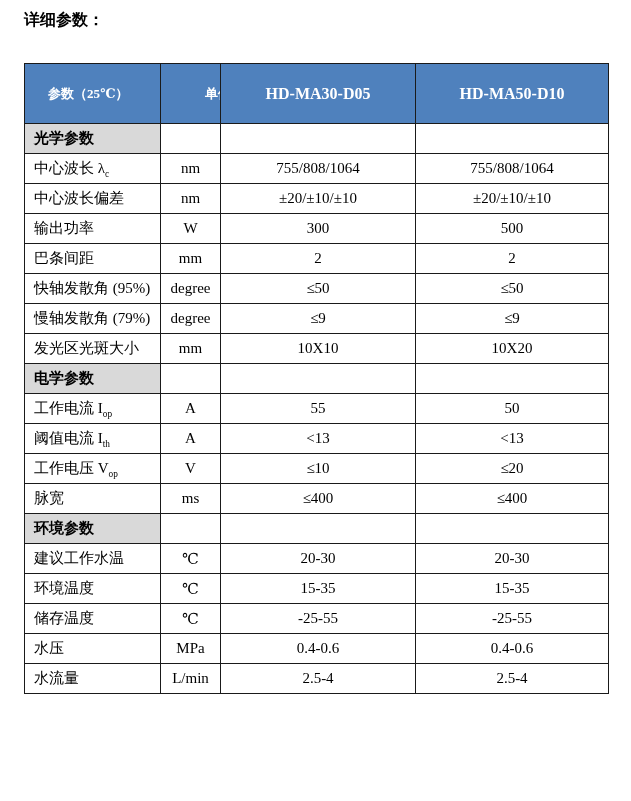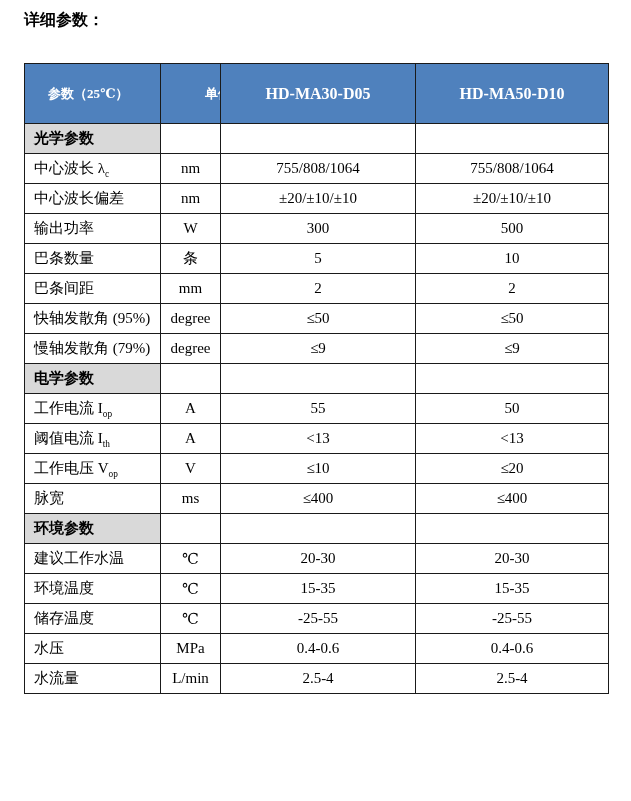--- a/index.html
+++ b/index.html
@@ -94,42 +94,42 @@
         <td class="c-val">±20/±10/±10</td>
         <td class="c-val">±20/±10/±10</td>
       </tr>
       <tr class="data-row">
         <td class="c-label">输出功率</td>
         <td class="c-unit">W</td>
         <td class="c-val">300</td>
         <td class="c-val">500</td>
       </tr>
       <tr class="data-row">
-        <td class="c-label">巴条数量</td>
-        <td class="c-unit">条</td>
-        <td class="c-val">5</td>
-        <td class="c-val">10</td>
-      </tr>
-      <tr class="data-row">
         <td class="c-label">巴条间距</td>
         <td class="c-unit">mm</td>
         <td class="c-val">2</td>
         <td class="c-val">2</td>
       </tr>
       <tr class="data-row">
         <td class="c-label">快轴发散角 (95%)</td>
         <td class="c-unit">degree</td>
         <td class="c-val">≤50</td>
         <td class="c-val">≤50</td>
       </tr>
       <tr class="data-row">
         <td class="c-label">慢轴发散角 (79%)</td>
         <td class="c-unit">degree</td>
         <td class="c-val">≤9</td>
         <td class="c-val">≤9</td>
+      </tr>
+      <tr class="data-row">
+        <td class="c-label">发光区光斑大小</td>
+        <td class="c-unit">mm</td>
+        <td class="c-val">10X10</td>
+        <td class="c-val">10X20</td>
       </tr>
       <tr class="section-row">
         <td class="c-label">电学参数</td>
         <td class="c-unit"></td>
         <td class="c-val"></td>
         <td class="c-val"></td>
       </tr>
       <tr class="data-row">
         <td class="c-label">工作电流 I<sub>op</sub></td>
         <td class="c-unit">A</td>

